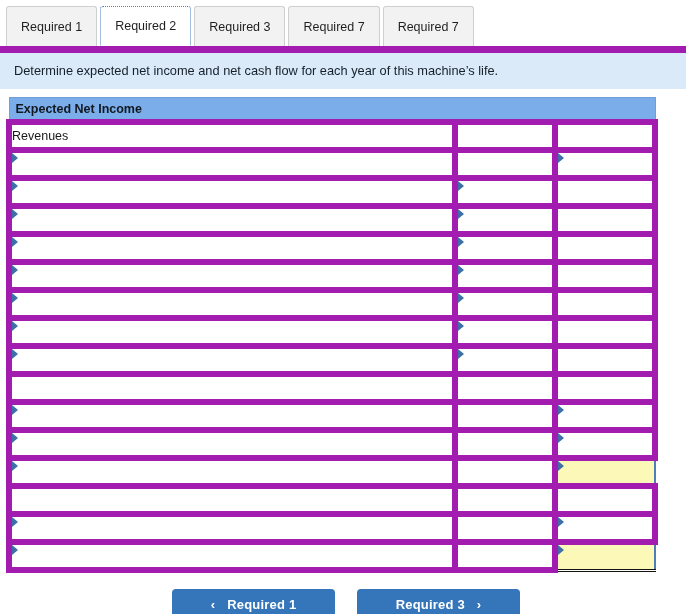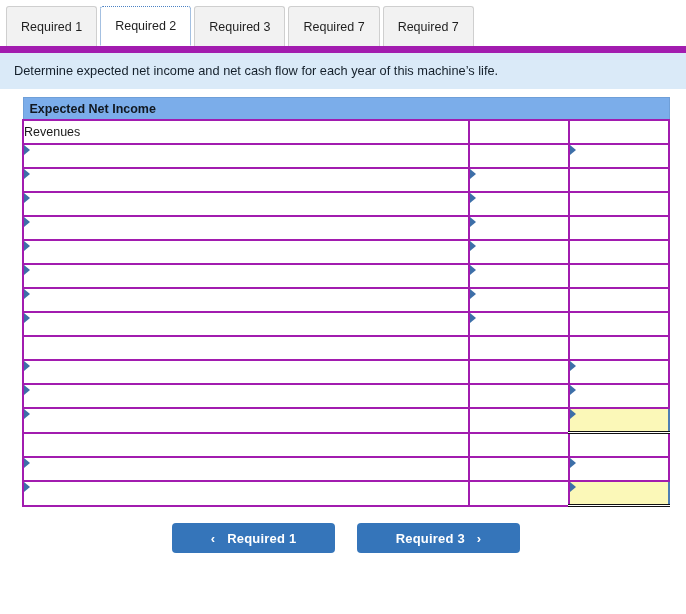--- a/index.html
+++ b/index.html
@@ -63,26 +63,25 @@
 
   
   .sheet-wrap {
     padding: 8px 0 0 6px;
     box-sizing: border-box;
   }
   table.sheet {
     border-collapse: collapse;
     table-layout: fixed;
     width: 648px;
-    margin-left: 16px;
   }
   table.sheet td {
     height: 22px;
     padding: 0;
-    border: 2px solid #a21caf;
+    border: 6px solid #a21caf;
     background: #ffffff;
     vertical-align: middle;
   }
   col.c1 { width: 446px; }
   col.c2 { width: 100px; }
   col.c3 { width: 100px; }
 
   
   tr.section td {
     background: #7badea;

